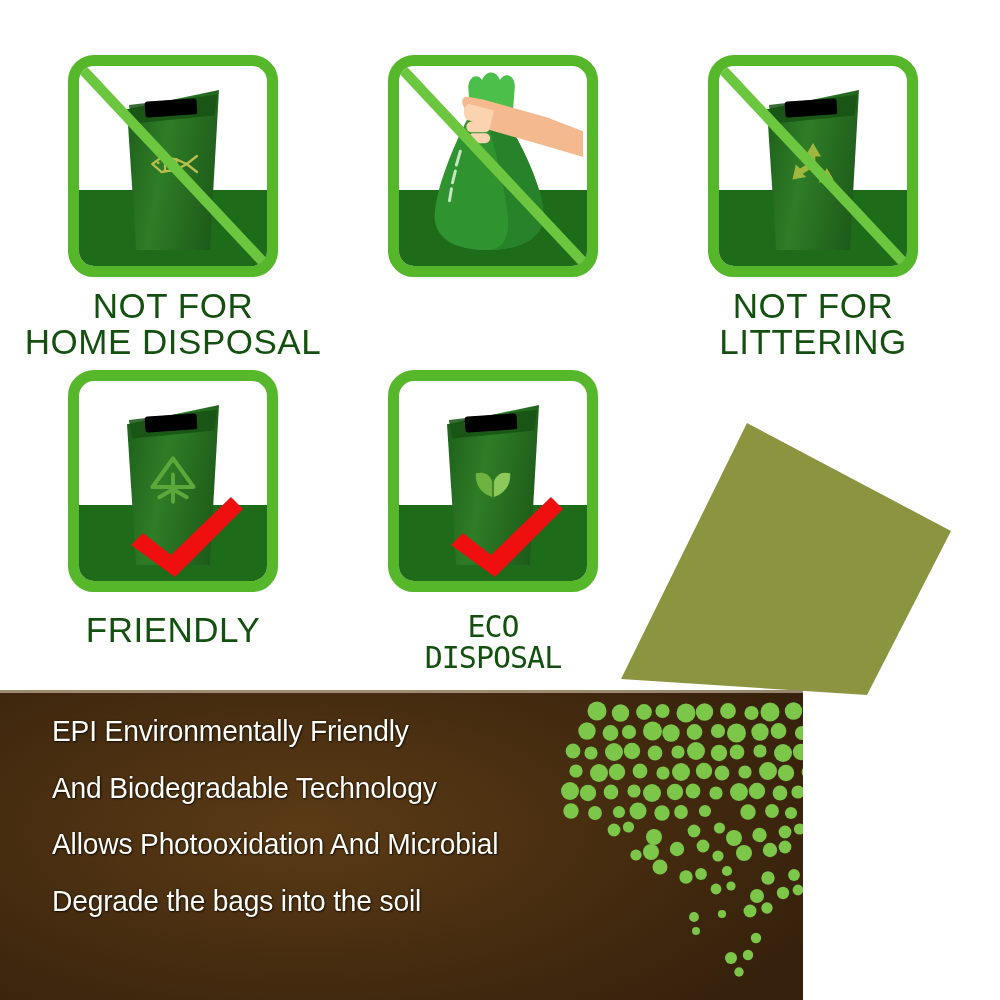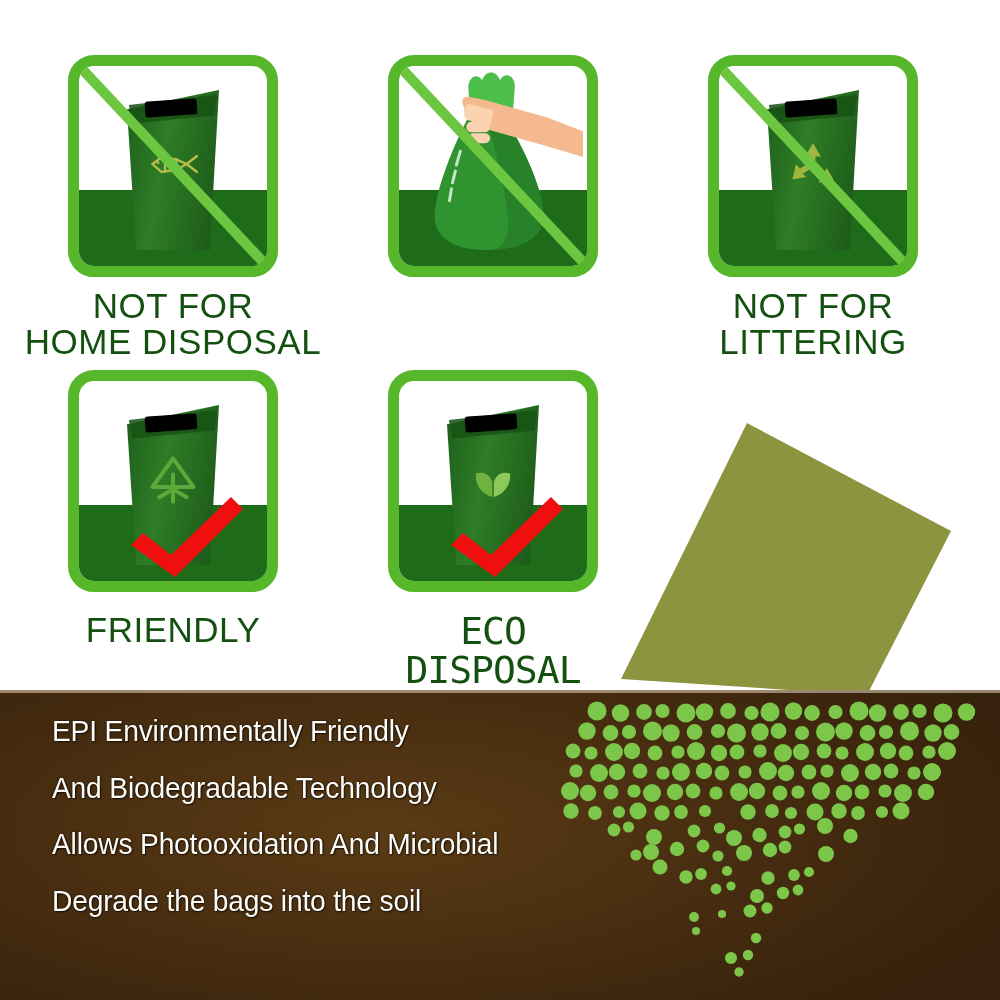--- a/index.html
+++ b/index.html
@@ -58,31 +58,31 @@
   
   .check{position:absolute;left:48px;bottom:4px;width:120px;height:84px;}
 
   
   .caption{
     position:absolute;width:320px;text-align:center;
     color:#14500f;line-height:1.02;
     font-weight:400;letter-spacing:.5px;
   }
   .caption.wide{font-size:35px;font-family:"Liberation Sans",sans-serif;}
-  .caption.narrow{font-size:38px;font-family:"DejaVu Sans Mono",monospace;letter-spacing:-1px;}
+  .caption.narrow{font-size:30px;font-family:"DejaVu Sans Mono",monospace;letter-spacing:-1px;}
   .caption span{display:block;white-space:nowrap;}
 
   
   #bagsheet{
     position:absolute;left:595px;top:405px;width:400px;height:290px;
   }
 
   
   #brownband{
-    position:absolute;left:0;top:690px;width:1000px;height:310px;
+    position:absolute;left:0;top:690px;width:803px;height:310px;
     background:
       radial-gradient(ellipse 70% 80% at 38% 45%, #5b3b15 0%, #4a2f11 45%, #36210c 100%);
     overflow:hidden;
   }
   #brownband::before{
     content:"";position:absolute;left:0;top:0;width:100%;height:3px;
     background:#e8dcc2;opacity:.55;
   }
   .bodytext{
     position:absolute;left:52px;top:18px;width:600px;

